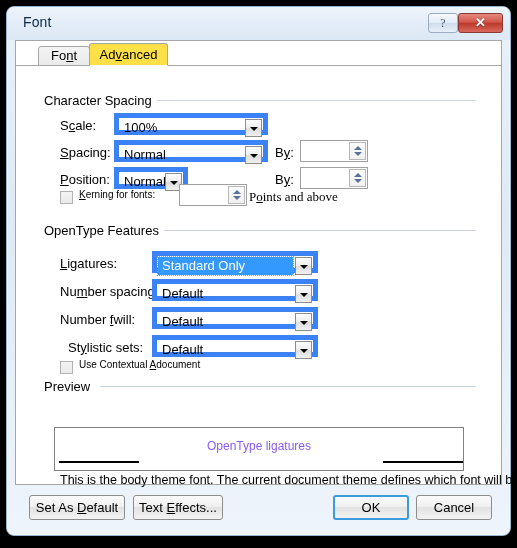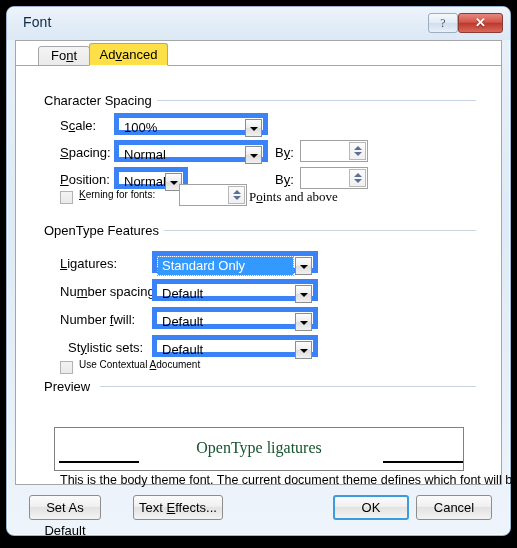--- a/index.html
+++ b/index.html
@@ -280,23 +280,23 @@
     height: 44px;
     box-sizing: border-box;
     border: 1px solid #808080;
     background: #ffffff;
   }
   #preview-sample {
     position: absolute;
     left: 0; right: 0;
     top: 11px;
     text-align: center;
-    font-size: 16px;
-    color: #14532d;
-    font-family: Liberation Serif, serif;
+    font-size: 12px;
+    color: #8b5cf6;
+    font-family: Liberation Sans, sans-serif;
   }
   .preview-rule {
     position: absolute;
     top: 33px;
     height: 2px;
     background: #000000;
   }
   #preview-rule-left { left: 4px; width: 80px; }
   #preview-rule-right { right: 0px; width: 80px; }
 
@@ -479,21 +479,21 @@
     <div id="preview-box">
       <div id="preview-sample">OpenType ligatures</div>
       <div class="preview-rule" id="preview-rule-left"></div>
       <div class="preview-rule" id="preview-rule-right"></div>
     </div>
     <div id="preview-note">This is the body theme font. The current document theme defines which font will be used.</div>
 
   </div>
 
   <div id="footer">
-    <div class="btn" style="left:22px; top:10px; width:72px;">
+    <div class="btn" style="left:22px; top:10px; width:96px;">
       <span>Set As </span><u>D</u><span>efault</span>
     </div>
     <div class="btn" style="left:126px; top:10px; width:90px;">
       <span>Text </span><u>E</u><span>ffects...</span>
     </div>
     <div class="btn" style="left:409px; top:10px; width:76px;">Cancel</div>
     <div class="btn" id="ok-button" style="left:326px; top:10px; width:76px;">OK</div>
   </div>
 
 </div>

